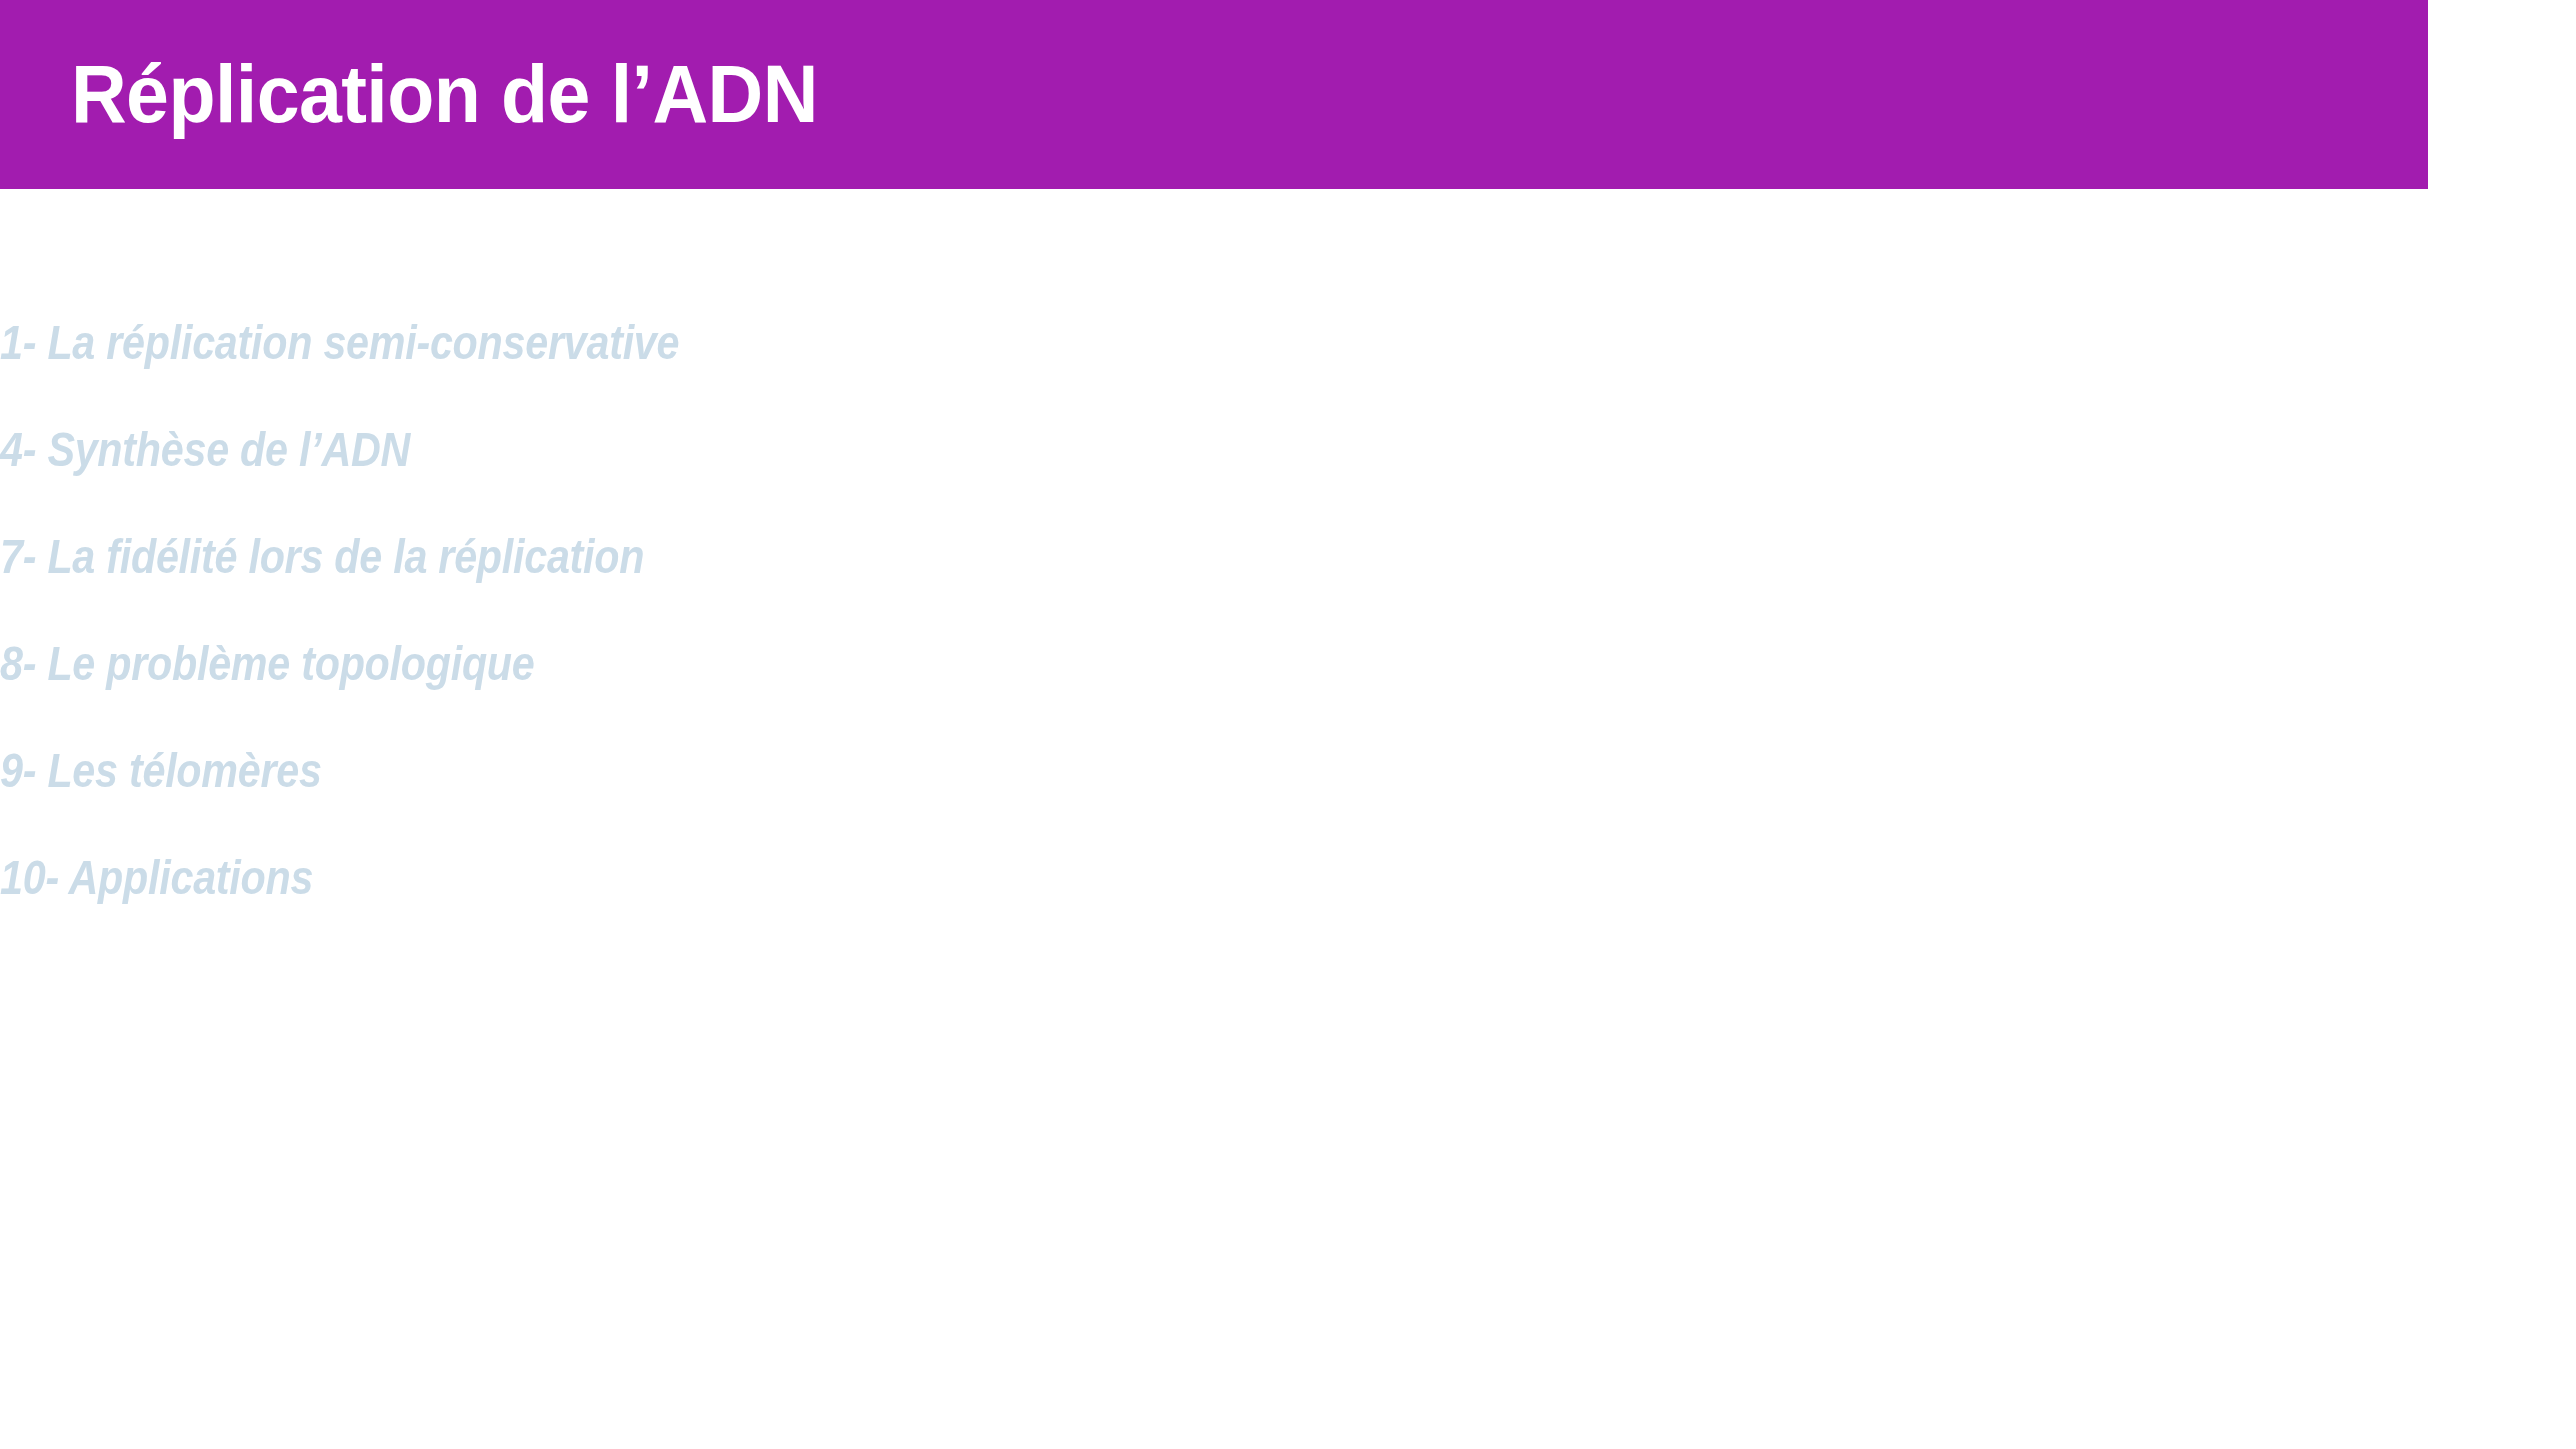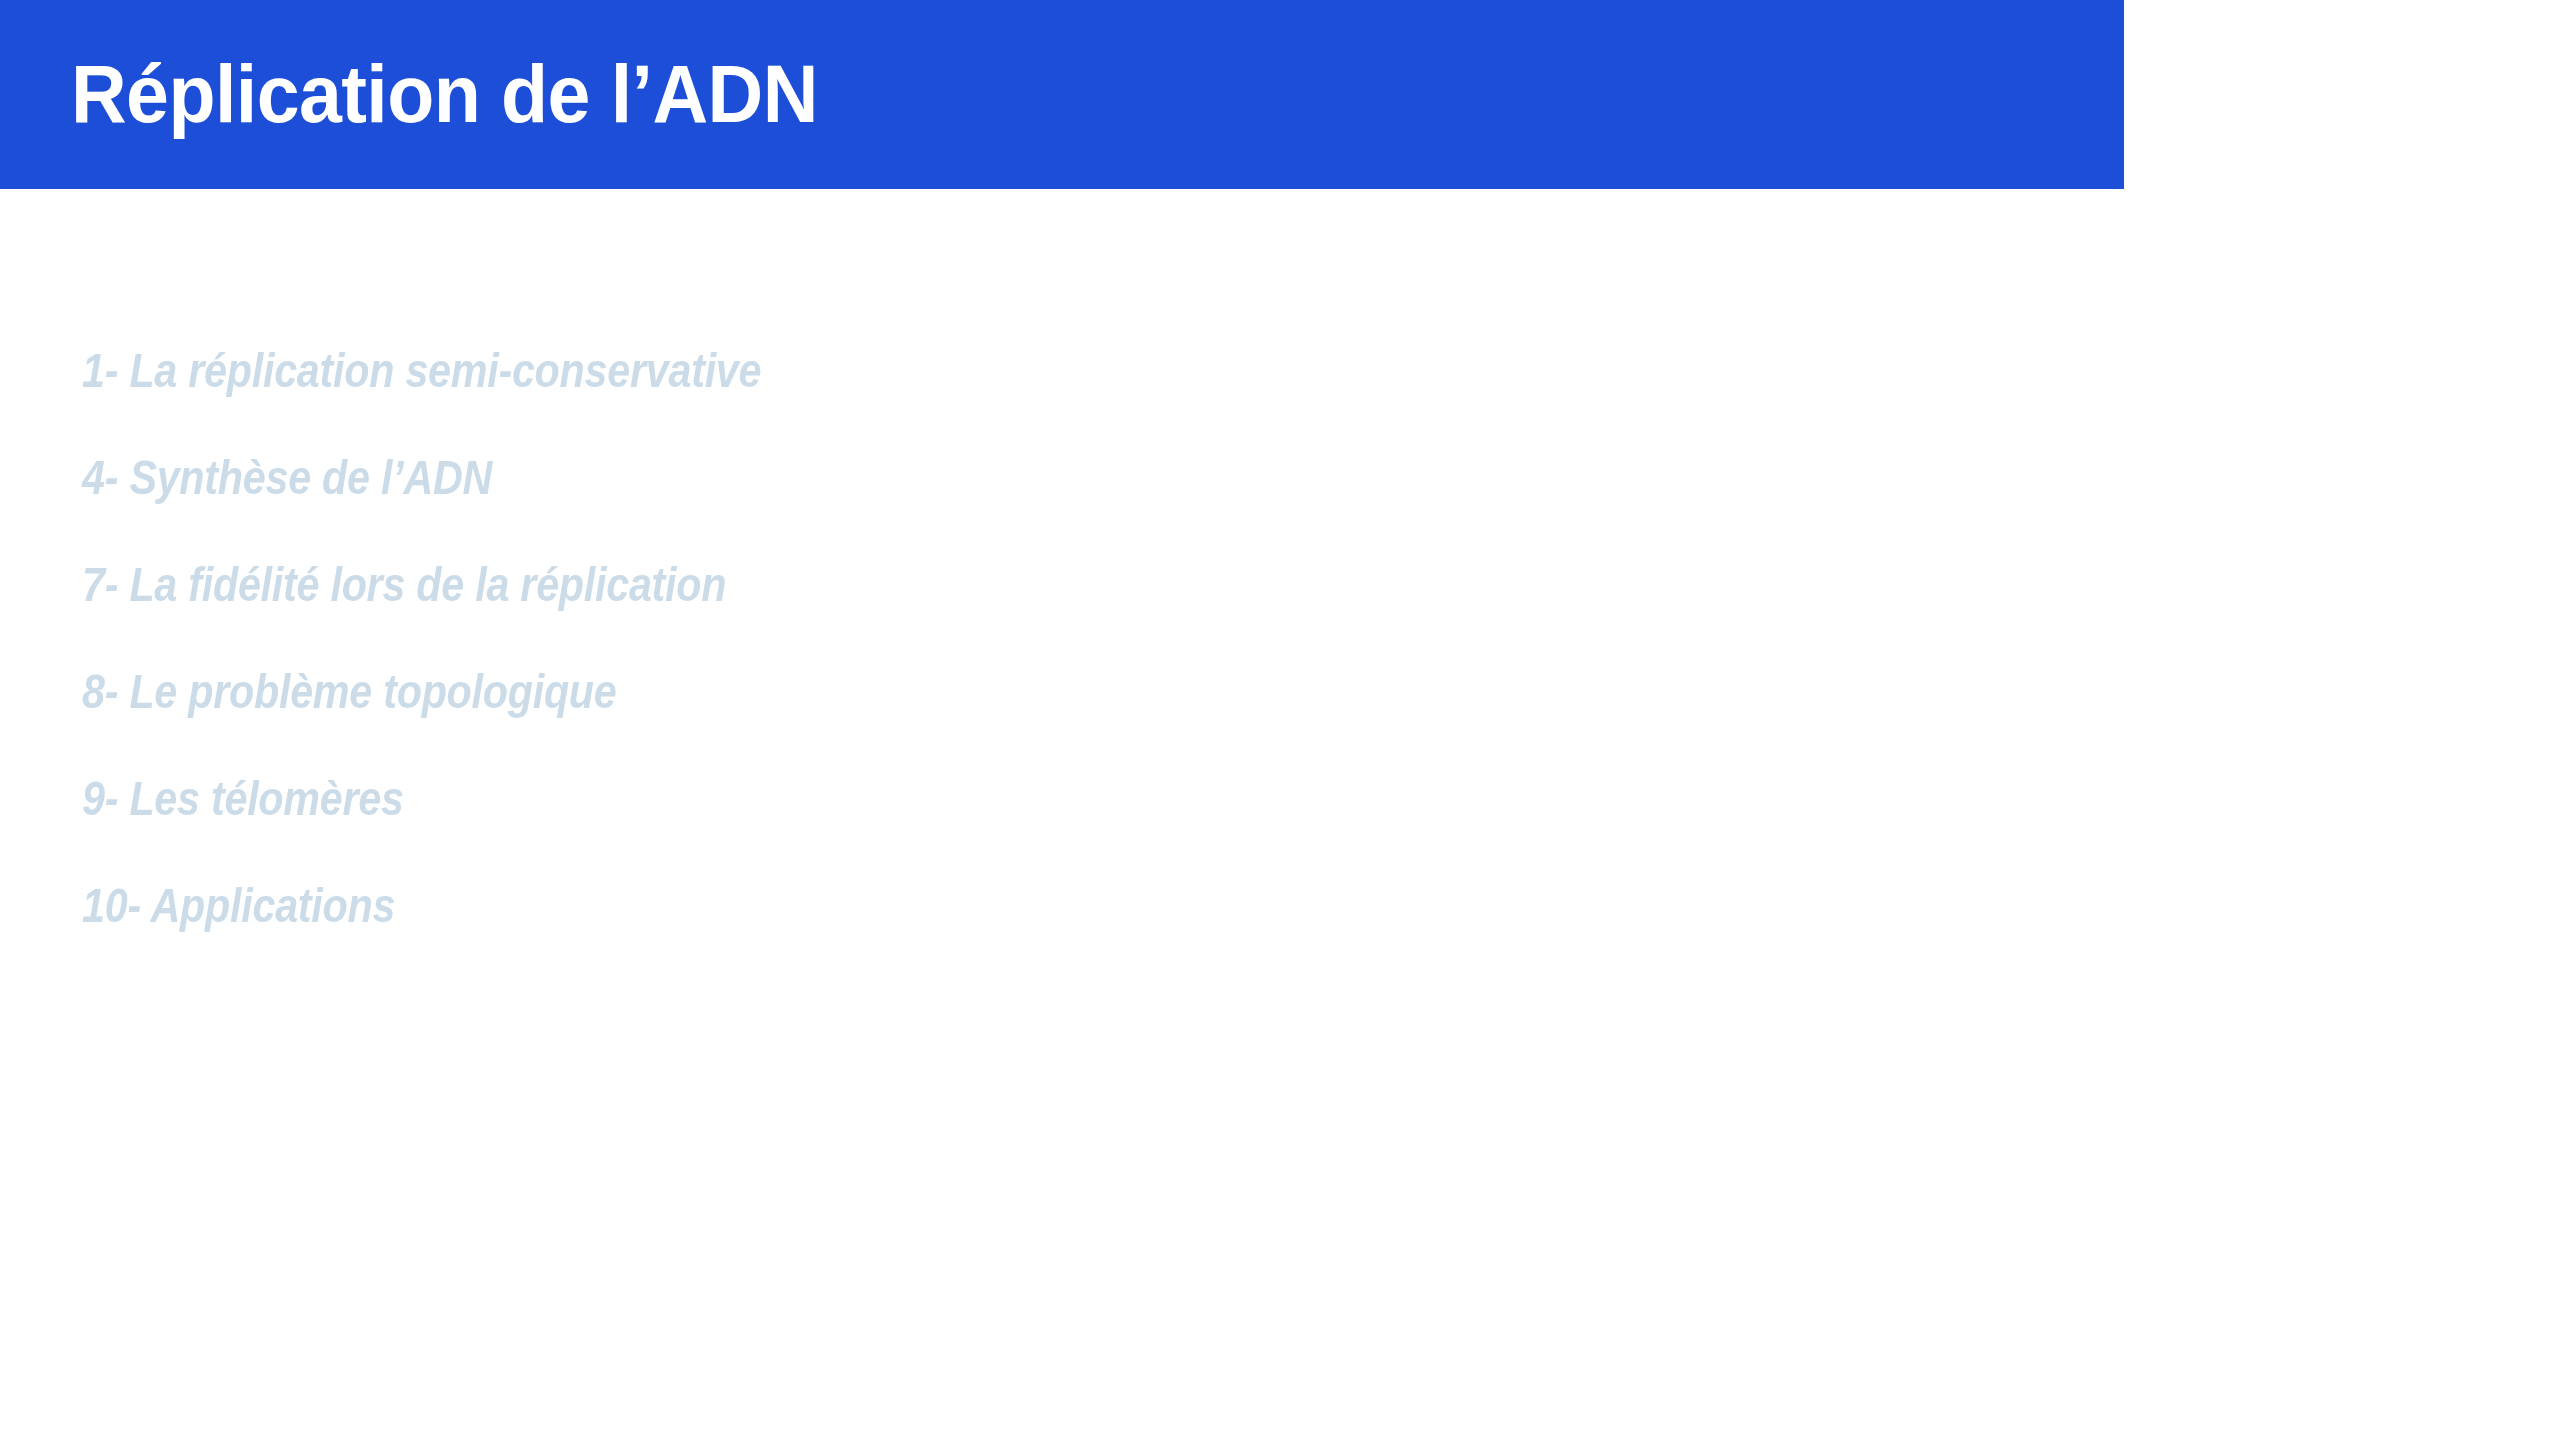--- a/index.html
+++ b/index.html
@@ -19,23 +19,23 @@
     width: 2576px;
     height: 1449px;
     background: #ffffff;
   }
 
   
   .header-band {
     position: absolute;
     left: 0;
     top: 0;
-    width: 2124px;
+    width: 2428px;
     height: 189px;
-    background: #1d4ed8;
+    background: #a21caf;
   }
 
   .slide-title {
     position: absolute;
     left: 71px;
     top: 46px;
     font-family: "Liberation Sans", sans-serif;
     font-weight: bold;
     font-style: normal;
     font-size: 82px;
@@ -51,25 +51,23 @@
   .agenda {
     position: absolute;
     left: 0;
     top: 317px;
     width: 2576px;
   }
 
   .agenda-item {
     position: relative;
     height: 107px;
-    padding-left: 70px;
     display: flex;
-    align-items: center;
+    align-items: flex-start;
     white-space: nowrap;
-    margin-left: 12px;
   }
 
   .agenda-item .agenda-label {
     font-family: "Liberation Sans", sans-serif;
     font-weight: bold;
     font-style: italic;
     font-size: 48px;
     line-height: 52px;
     letter-spacing: -0.3px;
     transform: scaleX(0.86);

